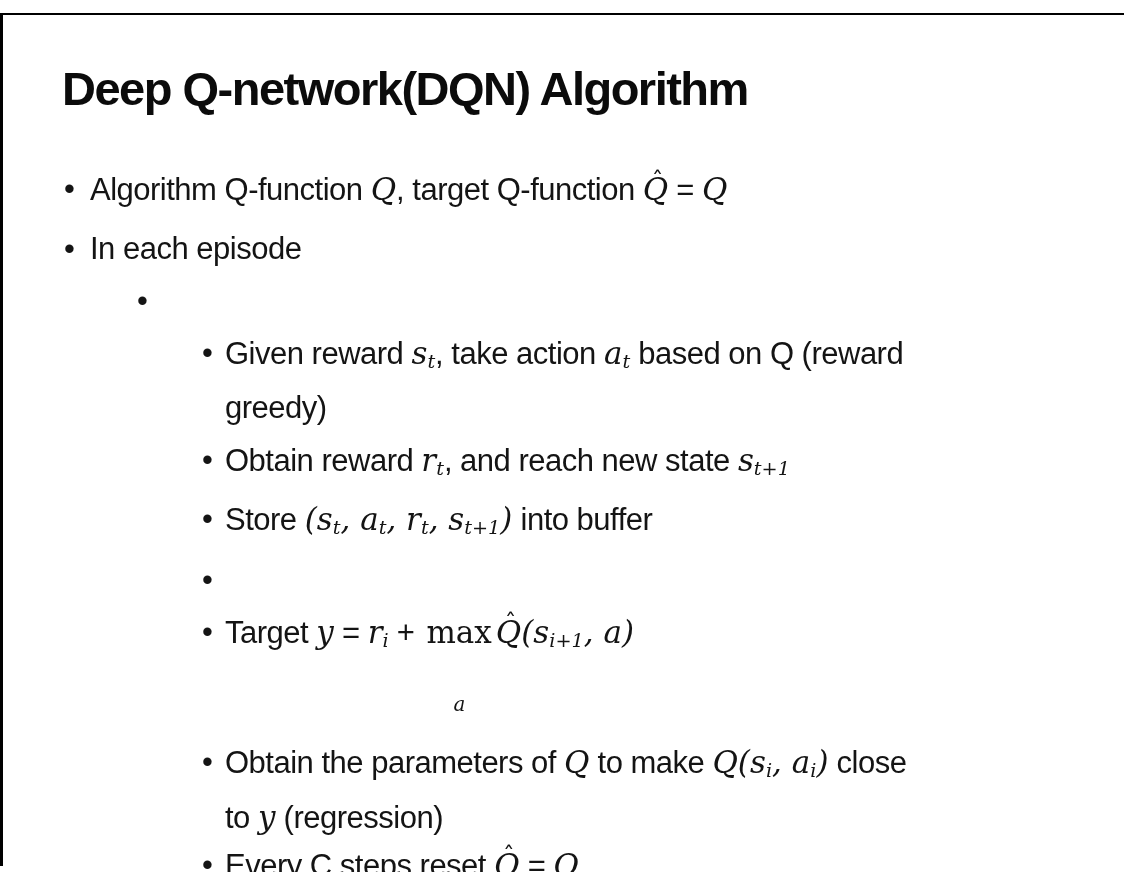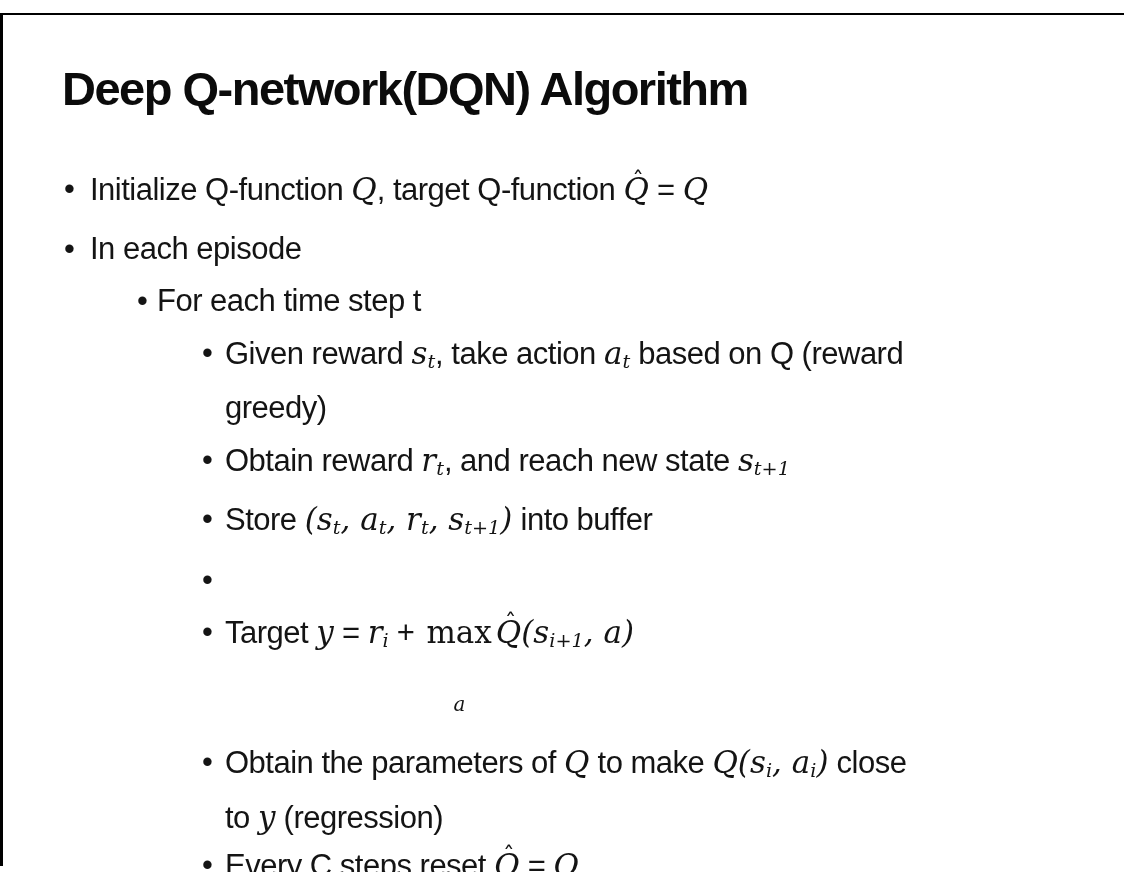--- a/index.html
+++ b/index.html
@@ -70,29 +70,28 @@
 
 <div class="slide">
   <div class="border-top"></div>
   <div class="border-left"></div>
 
   <h1 class="title">Deep Q-network(DQN) Algorithm</h1>
 
   <div class="content">
       <div class="bullet l1 b1">
         <span class="dot">•</span>
-        <span class="txt"><span class="pl">Initialize Q-function </span><span class="mi">Q</span><span class="pl">, target Q-function </span><span class="hat"><span class="mark">ˆ</span><span>Q</span></span><span class="pl"> = </span><span class="mi">Q</span></span>
+        <span class="txt"><span class="pl">Algorithm Q-function </span><span class="mi">Q</span><span class="pl">, target Q-function </span><span class="hat"><span class="mark">ˆ</span><span>Q</span></span><span class="pl"> = </span><span class="mi">Q</span></span>
       </div>
       <div class="bullet l1 b2">
         <span class="dot">•</span>
         <span class="txt"><span class="pl">In each episode</span></span>
       </div>
       <div class="bullet l2 b3">
         <span class="dot">•</span>
-        <span class="txt"><span class="pl">For each time step t</span></span>
       </div>
       <div class="bullet l3 b4">
         <span class="dot">•</span>
         <span class="txt"><span class="pl">Given reward </span><span class="mi">s</span><span class="msub">t</span><span class="pl">, take action </span><span class="mi">a</span><span class="msub">t</span><span class="pl"> based on Q (reward</span><br><span class="pl">greedy)</span></span>
       </div>
       <div class="bullet l3 b5">
         <span class="dot">•</span>
         <span class="txt"><span class="pl">Obtain reward </span><span class="mi">r</span><span class="msub">t</span><span class="pl">, and reach new state </span><span class="mi">s</span><span class="msub">t+1</span></span>
       </div>
       <div class="bullet l3 b6">

